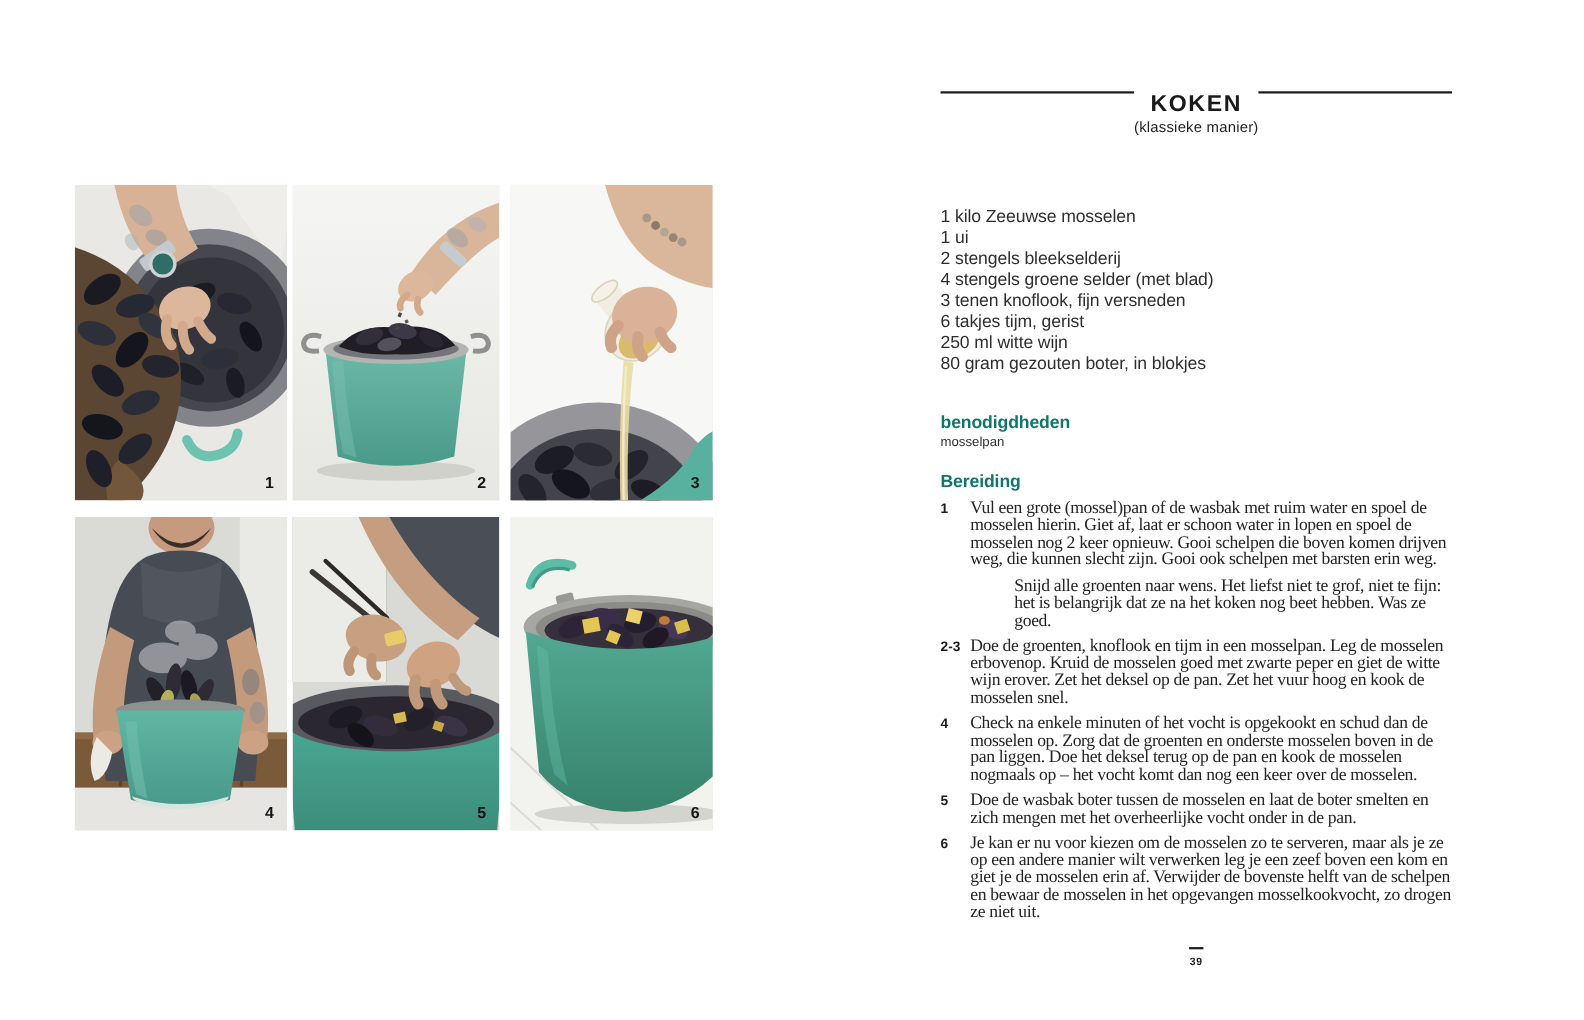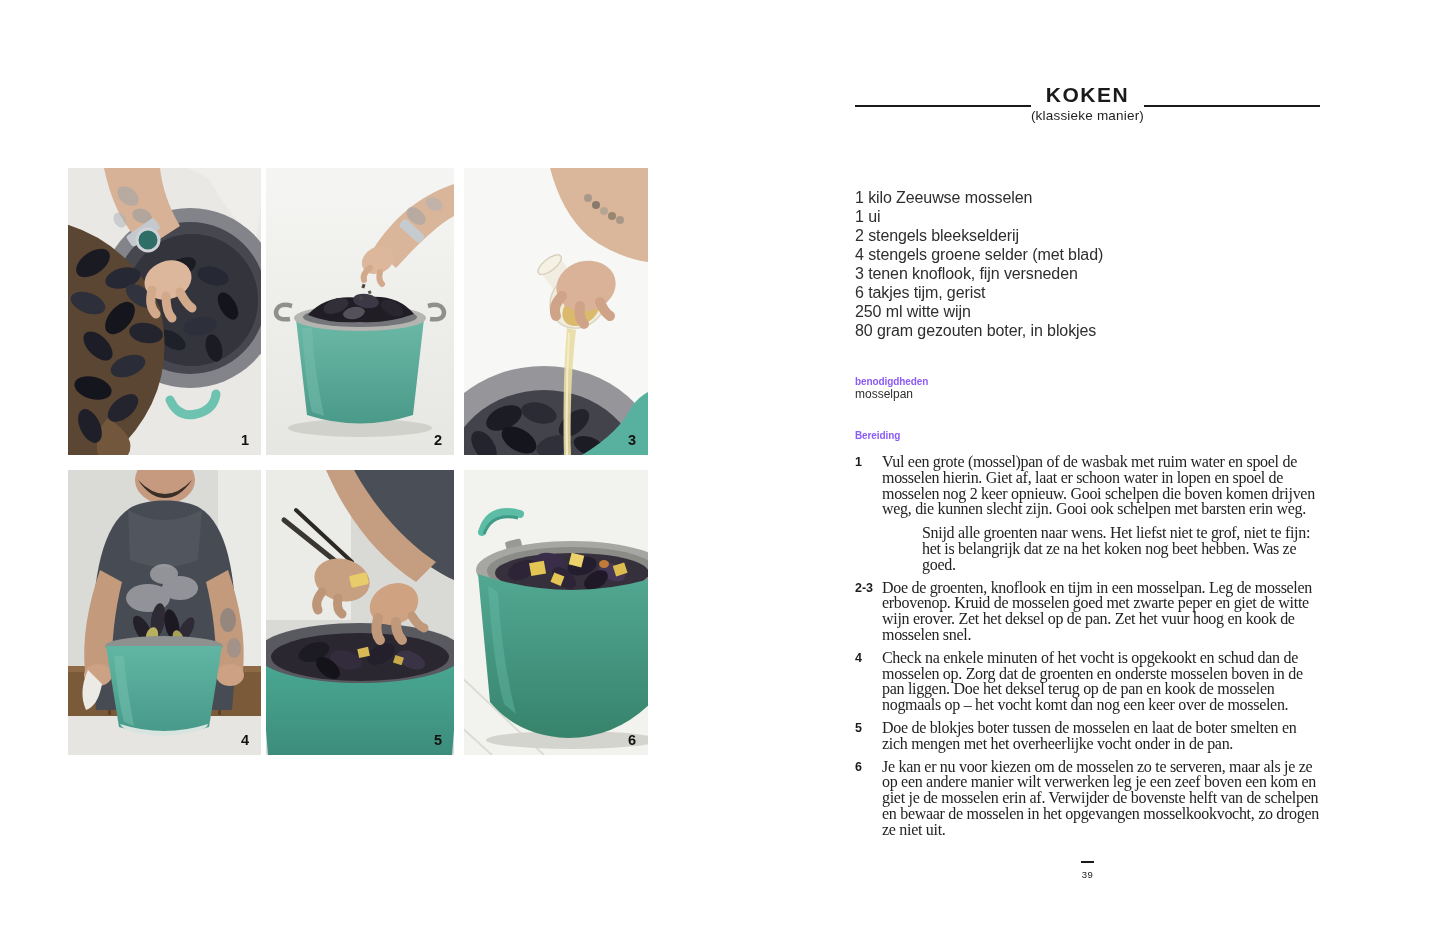--- a/index.html
+++ b/index.html
@@ -14,45 +14,45 @@
   .photo-num { position:absolute; right:12px; bottom:7px; font-weight:bold; font-size:14.5px; color:#121212; }
   #photo-1 { left:0;   top:0;    width:193px; height:287px; }
   #photo-2 { left:198px;top:0;   width:188px; height:287px; }
   #photo-3 { left:396px;top:0;   width:184px; height:287px; }
   #photo-4 { left:0;   top:302px;width:193px; height:285px; }
   #photo-5 { left:198px;top:302px;width:188px; height:285px; }
   #photo-6 { left:396px;top:302px;width:184px; height:285px; }
 
   
   .recipe-header { position:absolute; left:855px; top:83px; width:465px; }
-  .title-row { display:flex; align-items:flex-end; gap:15px; }
+  .title-row { display:flex; align-items:flex-start; gap:15px; }
   .title-rule { flex:1; height:2px; background:#1a1a1a; }
   h1.recipe-title { font-size:21px; font-weight:bold; letter-spacing:1.5px; color:#1a1a1a; white-space:nowrap; }
   .recipe-subtitle { text-align:center; font-size:13.5px; color:#1f1f1f; margin-top:1px; letter-spacing:.2px; }
 
   .ingredients { position:absolute; left:855px; top:188px; width:465px; list-style:none; }
   .ingredients div { font-size:16px; line-height:19px; color:#2e2e2e; letter-spacing:-0.1px; }
 
   .equipment { position:absolute; left:855px; top:376px; width:465px; }
-  .bold-head { font-size:10px; font-weight:bold; color:#8b5cf6; letter-spacing:-0.1px; }
+  .bold-head { font-size:16px; font-weight:bold; color:#0f766e; letter-spacing:-0.1px; }
   .equipment-item { font-size:12px; color:#2e2e2e; margin-top:0; }
 
   .prep-head { position:absolute; left:855px; top:430px; }
 
   .steps { position:absolute; left:855px; top:454px; width:466px; }
   .step { display:flex; margin-bottom:7px; }
   .step-num { width:27px; flex:0 0 27px; font-size:12.5px; font-weight:bold; color:#1c1c1c; padding-top:1px; }
   .step-body { flex:1; }
   .step-body p { font-family:"Liberation Serif", serif; font-size:16px; letter-spacing:-0.3px;
                  line-height:15.8px; color:#232323; text-align:left; }
   .step-body p + p { margin-top:8px;margin-left:40px; }
 
   .page-num-block { position:absolute; left:855px; top:861px; width:465px; text-align:center; }
   .pn-rule { display:block; width:13px; height:2px; background:#1a1a1a; margin:0 auto 1px auto; }
-  .pn { font-size:9.5px; font-weight:normal; color:#1a1a1a; letter-spacing:.5px;text-align:center; }
+  .pn { font-size:9.5px; font-weight:bold; color:#1a1a1a; letter-spacing:.5px;text-align:center; }
 </style>
 </head>
 <body>
 
 <div class="page">
 
   <section class="photo-grid">
 
     <figure class="photo" id="photo-1">
       <svg viewBox="0 0 193 287">
@@ -376,21 +376,21 @@
     </div>
     <div class="step">
       <span class="step-num">4</span>
       <div class="step-body">
         <p>Check na enkele minuten of het vocht is opgekookt en schud dan de mosselen op. Zorg dat de groenten en onderste mosselen boven in de pan liggen. Doe het deksel terug op de pan en kook de mosselen nogmaals op – het vocht komt dan nog een keer over de mosselen.</p>
       </div>
     </div>
     <div class="step">
       <span class="step-num">5</span>
       <div class="step-body">
-        <p>Doe de blokjes boter tussen de mosselen en laat de boter smelten en zich mengen met het overheerlijke vocht onder in de pan.</p>
+        <p>Doe de wasbak boter tussen de mosselen en laat de boter smelten en zich mengen met het overheerlijke vocht onder in de pan.</p>
       </div>
     </div>
     <div class="step">
       <span class="step-num">6</span>
       <div class="step-body">
         <p>Je kan er nu voor kiezen om de mosselen zo te serveren, maar als je ze op een andere manier wilt verwerken leg je een zeef boven een kom en giet je de mosselen erin af. Verwijder de bovenste helft van de schelpen en bewaar de mosselen in het opgevangen mosselkookvocht, zo drogen ze niet uit.</p>
       </div>
     </div>
   </section>
 

